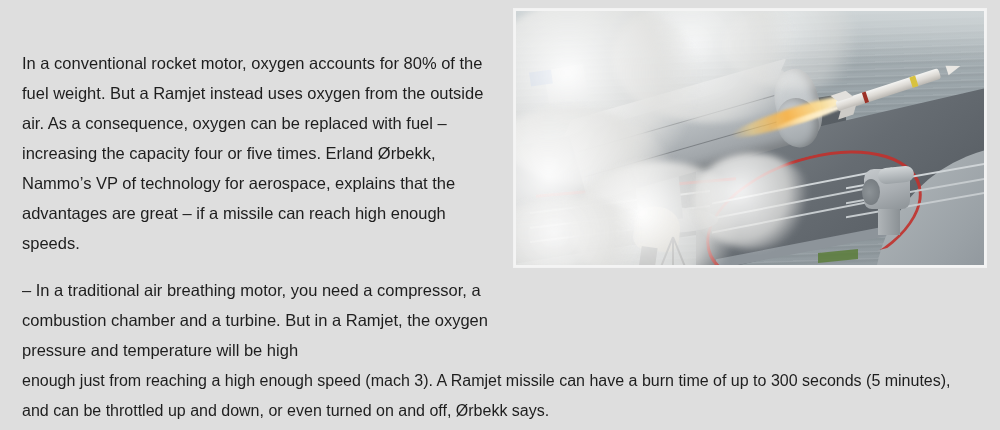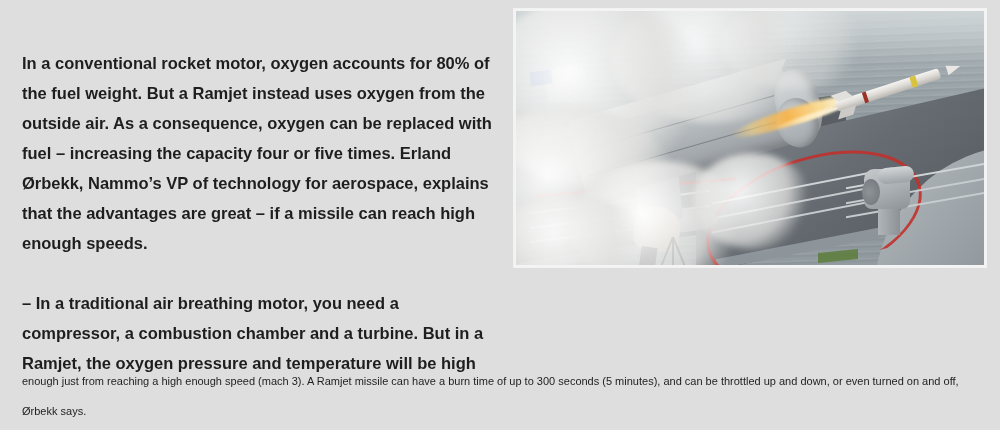--- a/index.html
+++ b/index.html
@@ -36,36 +36,35 @@
   }
 
   .body-col {
     position: absolute;
     left: 22px;
     top: 48px;
     width: 478px;
     font-size: 16.5px;
     line-height: 30px;
     color: #1e1e1e;
-    font-weight: bold;
   }
   .body-col p {
     margin: 0;
   }
   .body-col p.second {
-    margin-top: 30px;
+    margin-top: 17px;
   }
 
   
   .wrap-tail {
     position: absolute;
     left: 22px;
     top: 366px;
     width: 940px;
-    font-size: 11px;
+    font-size: 16px;
     line-height: 30px;
     color: #1e1e1e;
   }
   .wrap-tail p { margin: 0; }
 
   
   .figure {
     position: absolute;
     left: 513px;
     top: 8px;

